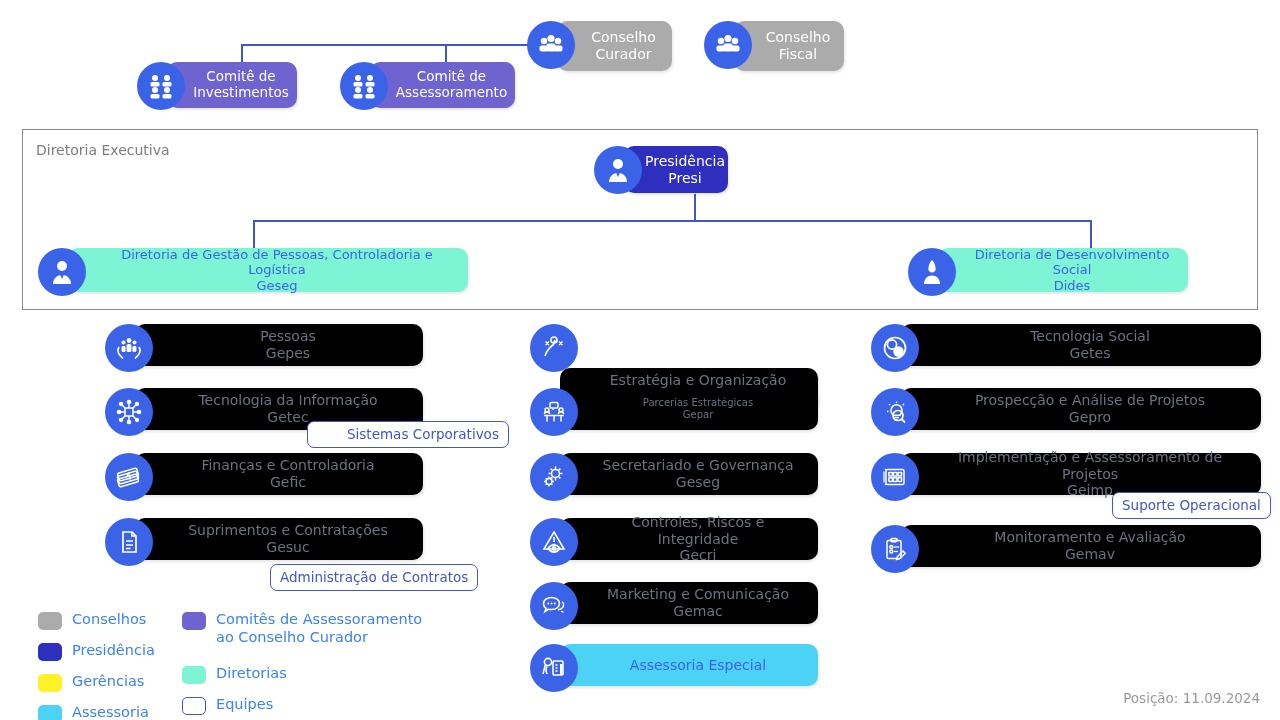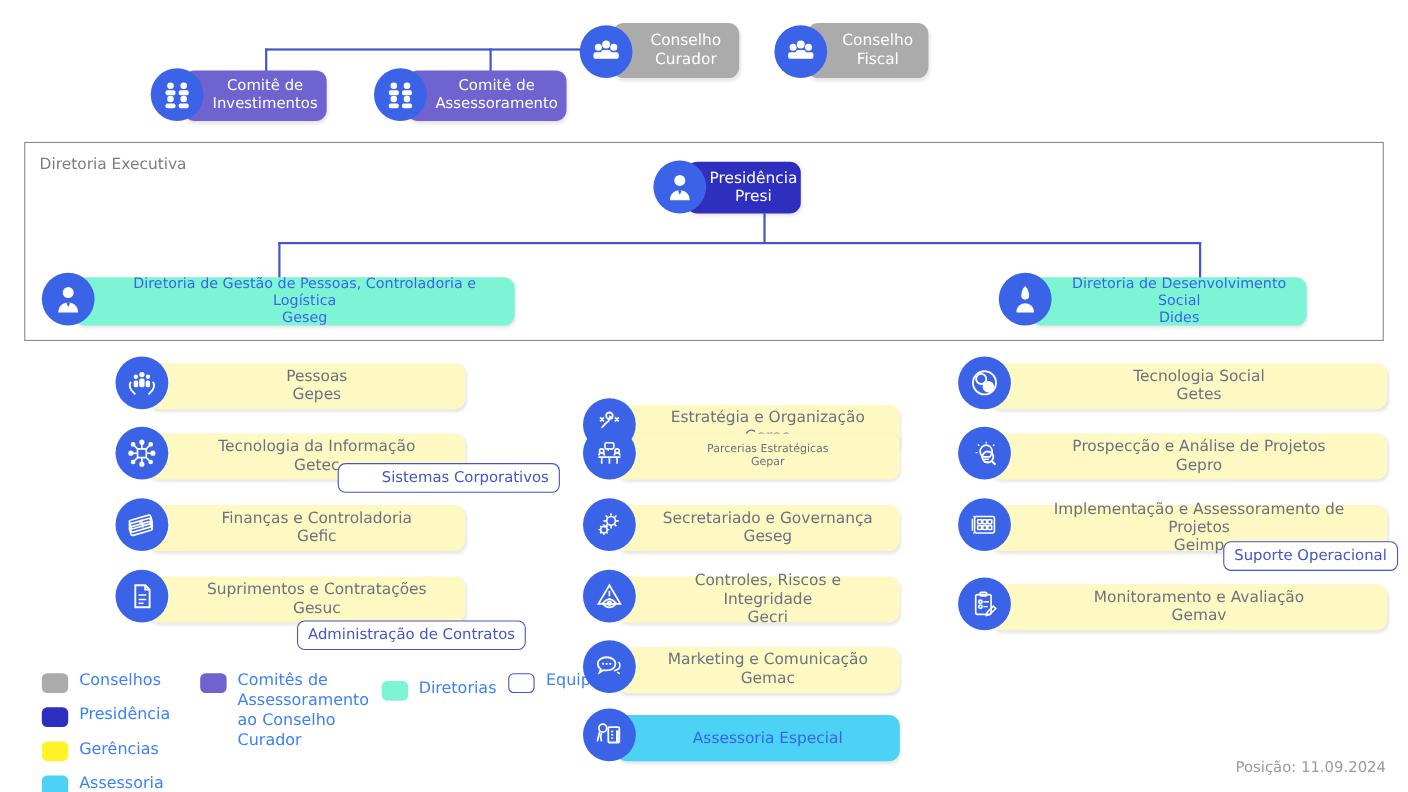--- a/index.html
+++ b/index.html
@@ -11,21 +11,21 @@
     overflow: hidden;
   }
   #canvas { position: relative; width: 1280px; height: 720px; }
 
   
   .line { position: absolute; background: #4256c8; }
   .line.h { height: 2px; }
   .line.v { width: 2px; }
 
   
-  .node { position: absolute; display: flex; align-items: flex-end; }
+  .node { position: absolute; display: flex; align-items: flex-start; }
   .circle {
     width: 48px; height: 48px; border-radius: 50%;
     background: #3b63e8;
     display: flex; align-items: center; justify-content: center;
     flex: 0 0 48px;
     z-index: 3;
     position: relative;
   }
   .circle svg { display: block; }
   .pill {
@@ -41,21 +41,21 @@
     box-shadow: 1px 2px 3px rgba(0,0,0,0.10);
   }
   .pill .l1 { display: block; }
   .pill .l2 { display: block; }
 
   
   .c-gray    { background: #ababab; color: #ffffff; }
   .c-purple  { background: #6f63d0; color: #ffffff; }
   .c-indigo  { background: #2e2fbf; color: #ffffff; }
   .c-mint    { background: #7df5d5; color: #3b63e8; }
-  .c-yellow  { background: #fef9c3; color: #6b7280; }
+  .c-yellow  { background: #000000; color: #6b7280; }
   .c-cyan    { background: #4bd2f5; color: #3b63e8; }
 
   
   #exec-frame {
     position: absolute;
     left: 22px; top: 129px; width: 1236px; height: 181px;
     border: 1px solid #8a8a8a;
     background: #ffffff;
   }
   #exec-frame-label {
@@ -477,21 +477,21 @@
         <div class="lg-item">
           <span class="sw" style="background:#fff227;"></span>
           <span class="lg-txt">Gerências</span>
         </div>
         <div class="lg-item">
           <span class="sw" style="background:#4bd2f5;"></span>
           <span class="lg-txt">Assessoria</span>
         </div>
       </div>
 
-      <div style="display:flex; gap:11px; width:260px; margin-left:4px;">
+      <div style="display:flex; flex-direction:column; gap:11px; width:260px; margin-left:4px;">
         <div class="lg-item">
           <span class="sw" style="background:#6f63d0;"></span>
           <span class="lg-txt">Comitês de Assessoramento
 ao Conselho Curador</span>
         </div>
         <div class="lg-item" style="margin-top:7px;">
           <span class="sw" style="background:#7df5d5;"></span>
           <span class="lg-txt">Diretorias</span>
         </div>
         <div class="lg-item">

